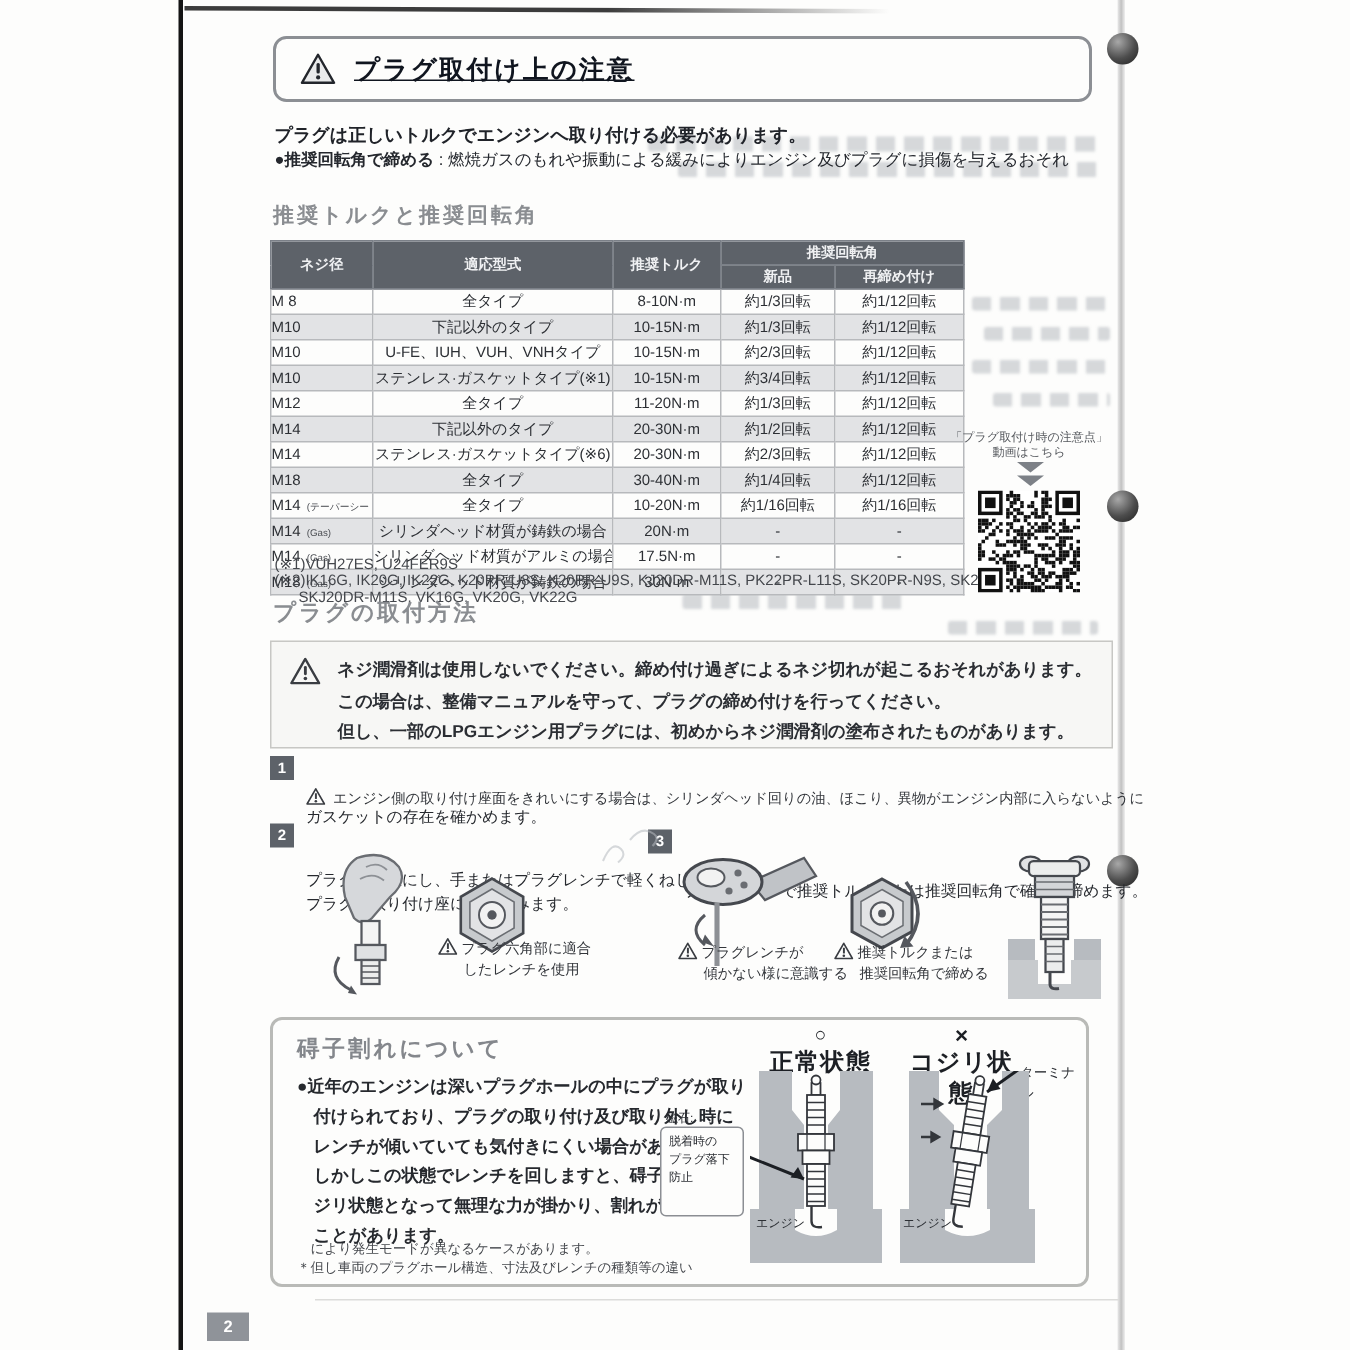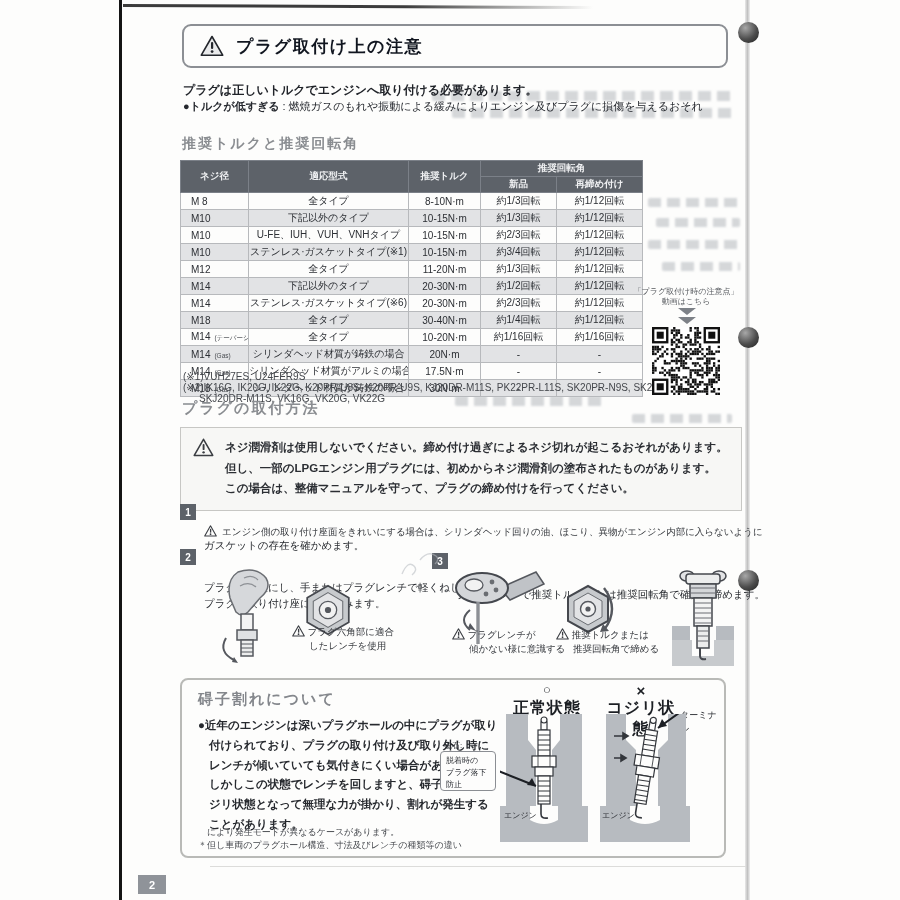--- a/index.html
+++ b/index.html
@@ -17,52 +17,52 @@
             background:radial-gradient(circle at 35% 28%,#a8a8a8,#4d4d4d 55%,#1f1f1f);}
   .page-bottom-line{position:absolute;left:210px;top:866px;width:536px;height:1px;background:#dcdcda;}
 
   
   .smudge{position:absolute;border-radius:2px;filter:blur(1.2px);
           background:repeating-linear-gradient(90deg,rgba(148,154,162,.38) 0 13px,rgba(148,154,162,0) 13px 19px);}
 
   
   .title-box{position:absolute;left:182px;top:24px;width:546px;height:44px;background:#fdfdfc;
              border:2px solid #8c8f94;border-radius:9px;display:flex;align-items:center;padding-left:16px;}
-  .title-text{font-size:17px;font-weight:bold;color:#10151f;letter-spacing:1.5px;margin-left:12px;}
+  .title-text{font-size:17px;font-weight:bold;color:#10151f;letter-spacing:1.5px;margin-left:12px;text-decoration:underline;}
 
   .warn-tri{display:inline-block;flex:none;}
 
   
   .lead{position:absolute;left:183px;top:82px;font-size:12px;color:#202329;font-weight:600;}
   .bullet{position:absolute;left:183px;font-size:11px;color:#25282e;}
   .bullet b{font-weight:bold;}
 
   .gray-heading{position:absolute;font-weight:bold;color:#8a8d91;letter-spacing:2px;}
 
   
   .torque-table{position:absolute;left:180px;top:160px;width:462px;border-collapse:collapse;table-layout:fixed;}
   .torque-table th{background:#5d6269;color:#f0f1f3;font-size:9.5px;font-weight:bold;
                    border:1px solid #7b8088;padding:1px 0;}
   .torque-table td{font-size:10px;color:#2c2f34;border:1px solid #b7b9bc;padding:1px 0;height:12.5px;
                    text-align:center;white-space:nowrap;overflow:hidden;}
   .torque-table tr.alt td{background:#e2e3e5;}
-  .torque-table td.sz{text-align:left;padding-left:10px;}
+  .torque-table td.sz{text-align:left;}
   .sz-note{font-size:6.5px;color:#4a4d52;margin-left:4px;}
 
   .tnote{position:absolute;left:183px;font-size:10px;color:#44474c;white-space:nowrap;}
 
   
   .qr-caption{position:absolute;left:618px;top:287px;width:136px;text-align:center;
               font-size:8px;color:#55585d;line-height:1.25;}
   .chev{position:absolute;left:678px;width:0;height:0;border-left:9px solid transparent;
         border-right:9px solid transparent;border-top:7px solid #7d8187;}
   #qr-svg{position:absolute;left:652px;top:327px;}
 
   
-  .warn-box{position:absolute;left:180px;top:427px;width:562px;height:84px;background:#f7f7f5;
+  .warn-box{position:absolute;left:180px;top:427px;width:562px;height:72px;background:#f7f7f5;
             border:1px solid #c7c7c4;padding:9px 10px 0 14px;}
   .warn-box .wl{font-size:11.5px;font-weight:600;color:#2b2e33;line-height:1.8;margin-left:30px;}
   .warn-box .warn-tri{position:absolute;left:12px;top:10px;}
 
   
   .stepnum{position:absolute;width:16px;height:16px;background:#5d6269;color:#fff;font-size:10px;
            font-weight:bold;display:flex;align-items:center;justify-content:center;}
   .steptext{position:absolute;font-size:10.5px;color:#26292e;font-weight:500;line-height:1.55;margin-top:32px;}
   .stepnote{position:absolute;font-size:9.5px;color:#33363b;}
 
@@ -74,21 +74,21 @@
            border:2px solid #b9bab7;border-radius:8px;}
   .ins-heading{position:absolute;left:16px;top:10px;font-size:15px;font-weight:bold;color:#84878c;letter-spacing:2px;}
   .ins-body{position:absolute;left:16px;top:36px;width:302px;font-size:11.5px;font-weight:600;
             color:#26292e;line-height:1.72;text-indent:-11px;padding-left:11px;}
   .ins-foot{position:absolute;left:16px;top:146px;font-size:9px;color:#44474c;line-height:1.4;}
   .figmark{position:absolute;width:82px;text-align:center;font-size:13px;color:#1c1f24;font-weight:bold;}
   .figlabel{position:absolute;width:82px;text-align:center;font-size:16px;font-weight:bold;color:#1c1f24;letter-spacing:1px;}
   .engine-label{position:absolute;font-size:8px;color:#2c2f34;}
   .terminal-label{position:absolute;left:498px;top:29px;font-size:9px;color:#2c2f34;}
   .magnet-title{position:absolute;left:262px;top:60px;font-size:8px;color:#2c2f34;}
-  .magnet-box{position:absolute;left:258px;top:71px;width:56px;height:40px;border:1px solid #8b8e93;
+  .magnet-box{position:absolute;left:258px;top:71px;width:56px;height:60px;border:1px solid #8b8e93;
               border-radius:4px;background:#fdfdfc;font-size:8px;color:#2c2f34;line-height:1.5;padding:3px 0 0 5px;}
 
   
   .page-num{position:absolute;left:138px;top:875px;width:28px;height:19px;background:#8f9399;color:#fff;
             font-size:11px;font-weight:bold;display:flex;align-items:center;justify-content:center;}
 
   .scribble{position:absolute;left:398px;top:548px;opacity:.55;}
 </style>
 </head>
 <body>
@@ -117,21 +117,21 @@
     <svg class="warn-tri" width="24" height="22" viewBox="0 0 24 22">
       <path d="M12 1.5 L22.7 20.2 H1.3 Z" fill="#e9eaeb" stroke="#23262c" stroke-width="1.6" stroke-linejoin="round"></path>
       <rect x="11" y="7" width="2.2" height="7" rx="1" fill="#23262c"></rect>
       <circle cx="12.1" cy="16.6" r="1.4" fill="#23262c"></circle>
     </svg>
     <span class="title-text">プラグ取付け上の注意</span>
   </div>
 
   <div class="lead">プラグは正しいトルクでエンジンへ取り付ける必要があります。</div>
   <div class="bullet" style="top:99px;">
-    <b>●トルクが低すぎる</b><span> : 燃焼ガスのもれや振動による緩みによりエンジン及びプラグに損傷を与えるおそれ</span>
+    <b>●推奨回転角で締める</b><span> : 燃焼ガスのもれや振動による緩みによりエンジン及びプラグに損傷を与えるおそれ</span>
   </div>
 
   <div class="gray-heading" style="left:182px;top:135px;font-size:14px;">推奨トルクと推奨回転角</div>
 
   <table class="torque-table">
     <colgroup>
         <col style="width:68px">
         <col style="width:160px">
         <col style="width:72px">
         <col style="width:76px">
@@ -570,22 +570,22 @@
 
   <div class="gray-heading" style="left:182px;top:399px;font-size:15px;">プラグの取付方法</div>
 
   <div class="warn-box">
     <svg class="warn-tri" width="21" height="19" viewBox="0 0 24 22">
       <path d="M12 1.5 L22.7 20.2 H1.3 Z" fill="none" stroke="#3a3d42" stroke-width="1.8" stroke-linejoin="round"></path>
       <rect x="11" y="7" width="2.2" height="7" rx="1" fill="#3a3d42"></rect>
       <circle cx="12.1" cy="16.6" r="1.4" fill="#3a3d42"></circle>
     </svg>
     <div class="wl">ネジ潤滑剤は使用しないでください。締め付け過ぎによるネジ切れが起こるおそれがあります。</div>
+    <div class="wl">この場合は、整備マニュアルを守って、プラグの締め付けを行ってください。</div>
     <div class="wl">但し、一部のLPGエンジン用プラグには、初めからネジ潤滑剤の塗布されたものがあります。</div>
-    <div class="wl">この場合は、整備マニュアルを守って、プラグの締め付けを行ってください。</div>
   </div>
 
   <div class="stepnum" style="left:180px;top:504px;">1</div>
   <div class="steptext" style="left:204px;top:505px;">ガスケットの存在を確かめます。</div>
   <svg class="warn-tri" style="position:absolute;left:204px;top:525px;" width="13" height="12" viewBox="0 0 24 22">
     <path d="M12 1.5 L22.7 20.2 H1.3 Z" fill="none" stroke="#3a3d42" stroke-width="2" stroke-linejoin="round"></path>
     <rect x="11" y="7" width="2.4" height="7" fill="#3a3d42"></rect>
       <circle cx="12.1" cy="16.8" r="1.6" fill="#3a3d42"></circle>
   </svg>
   <div class="stepnote" style="left:222px;top:526px;">エンジン側の取り付け座面をきれいにする場合は、シリンダヘッド回りの油、ほこり、異物がエンジン内部に入らないように</div>

